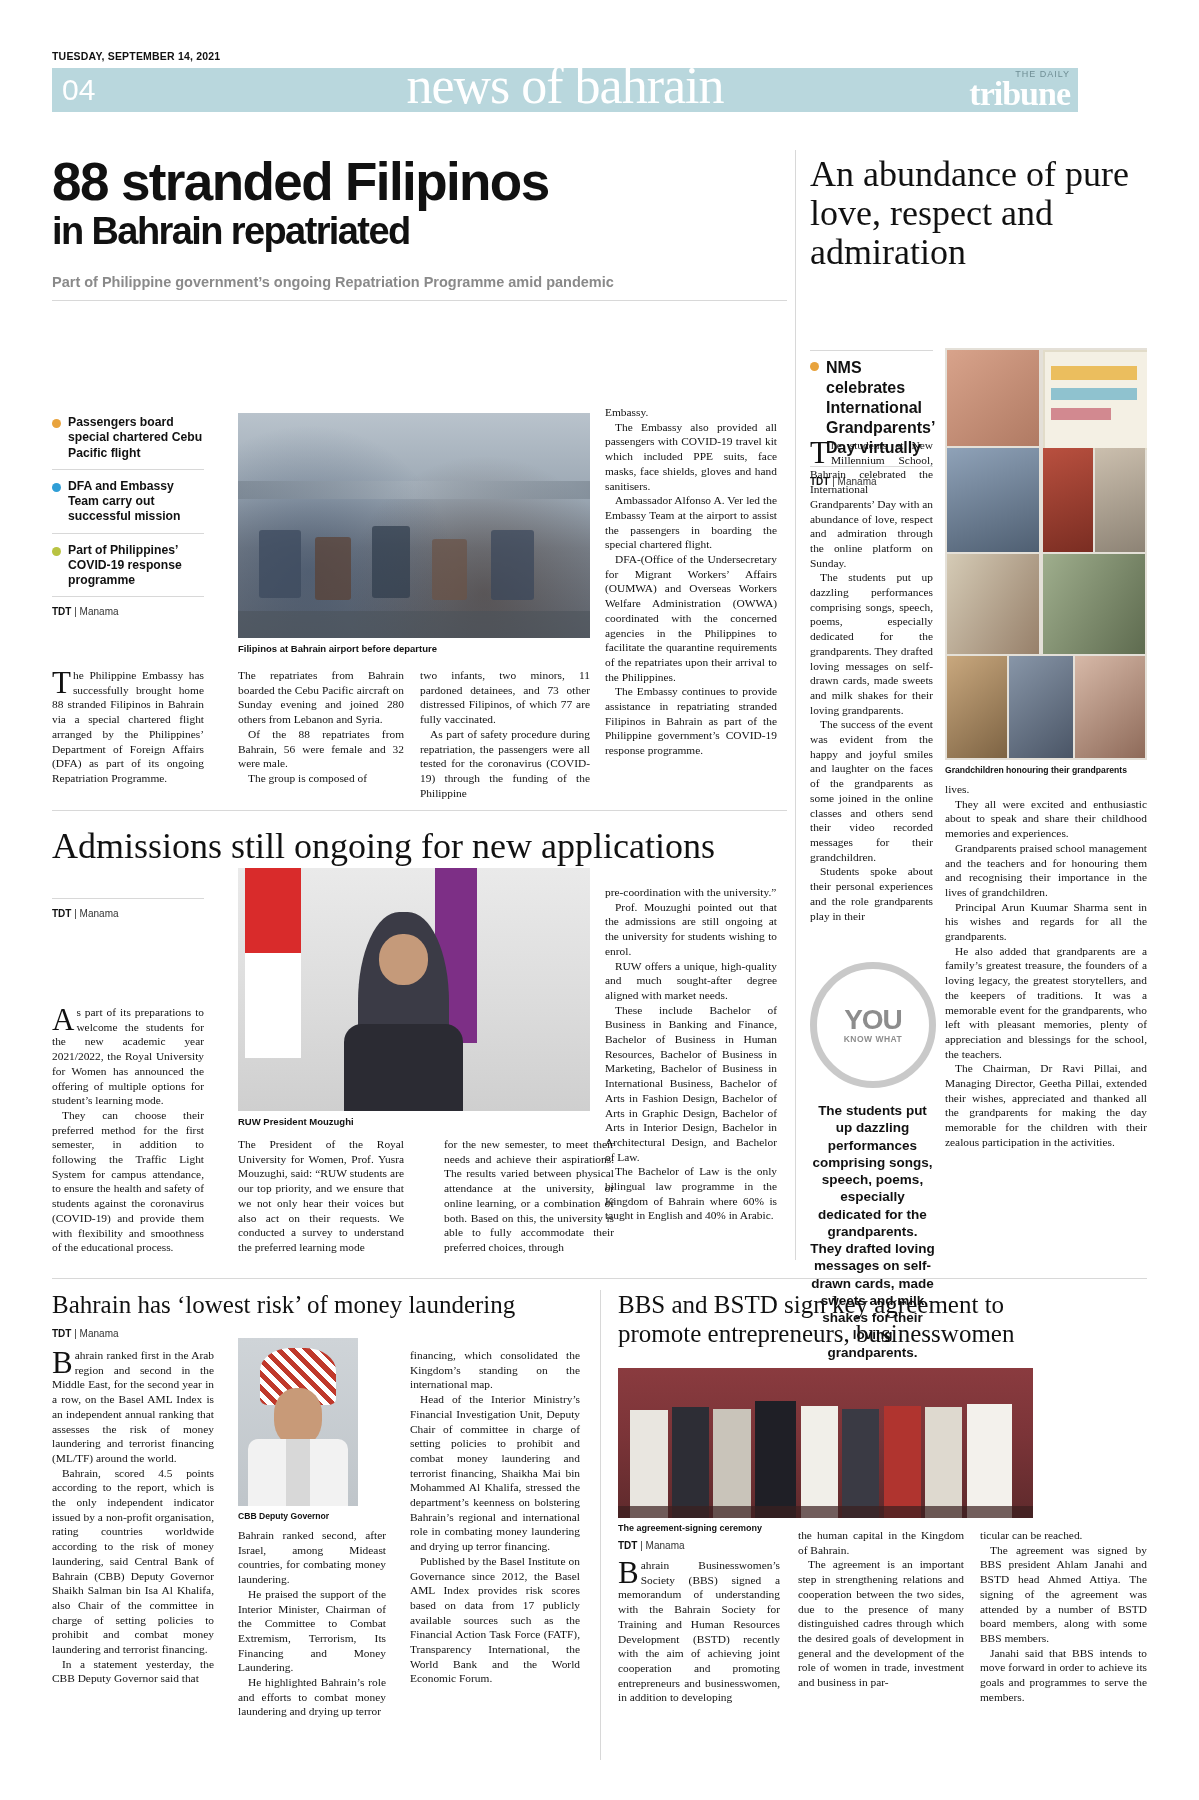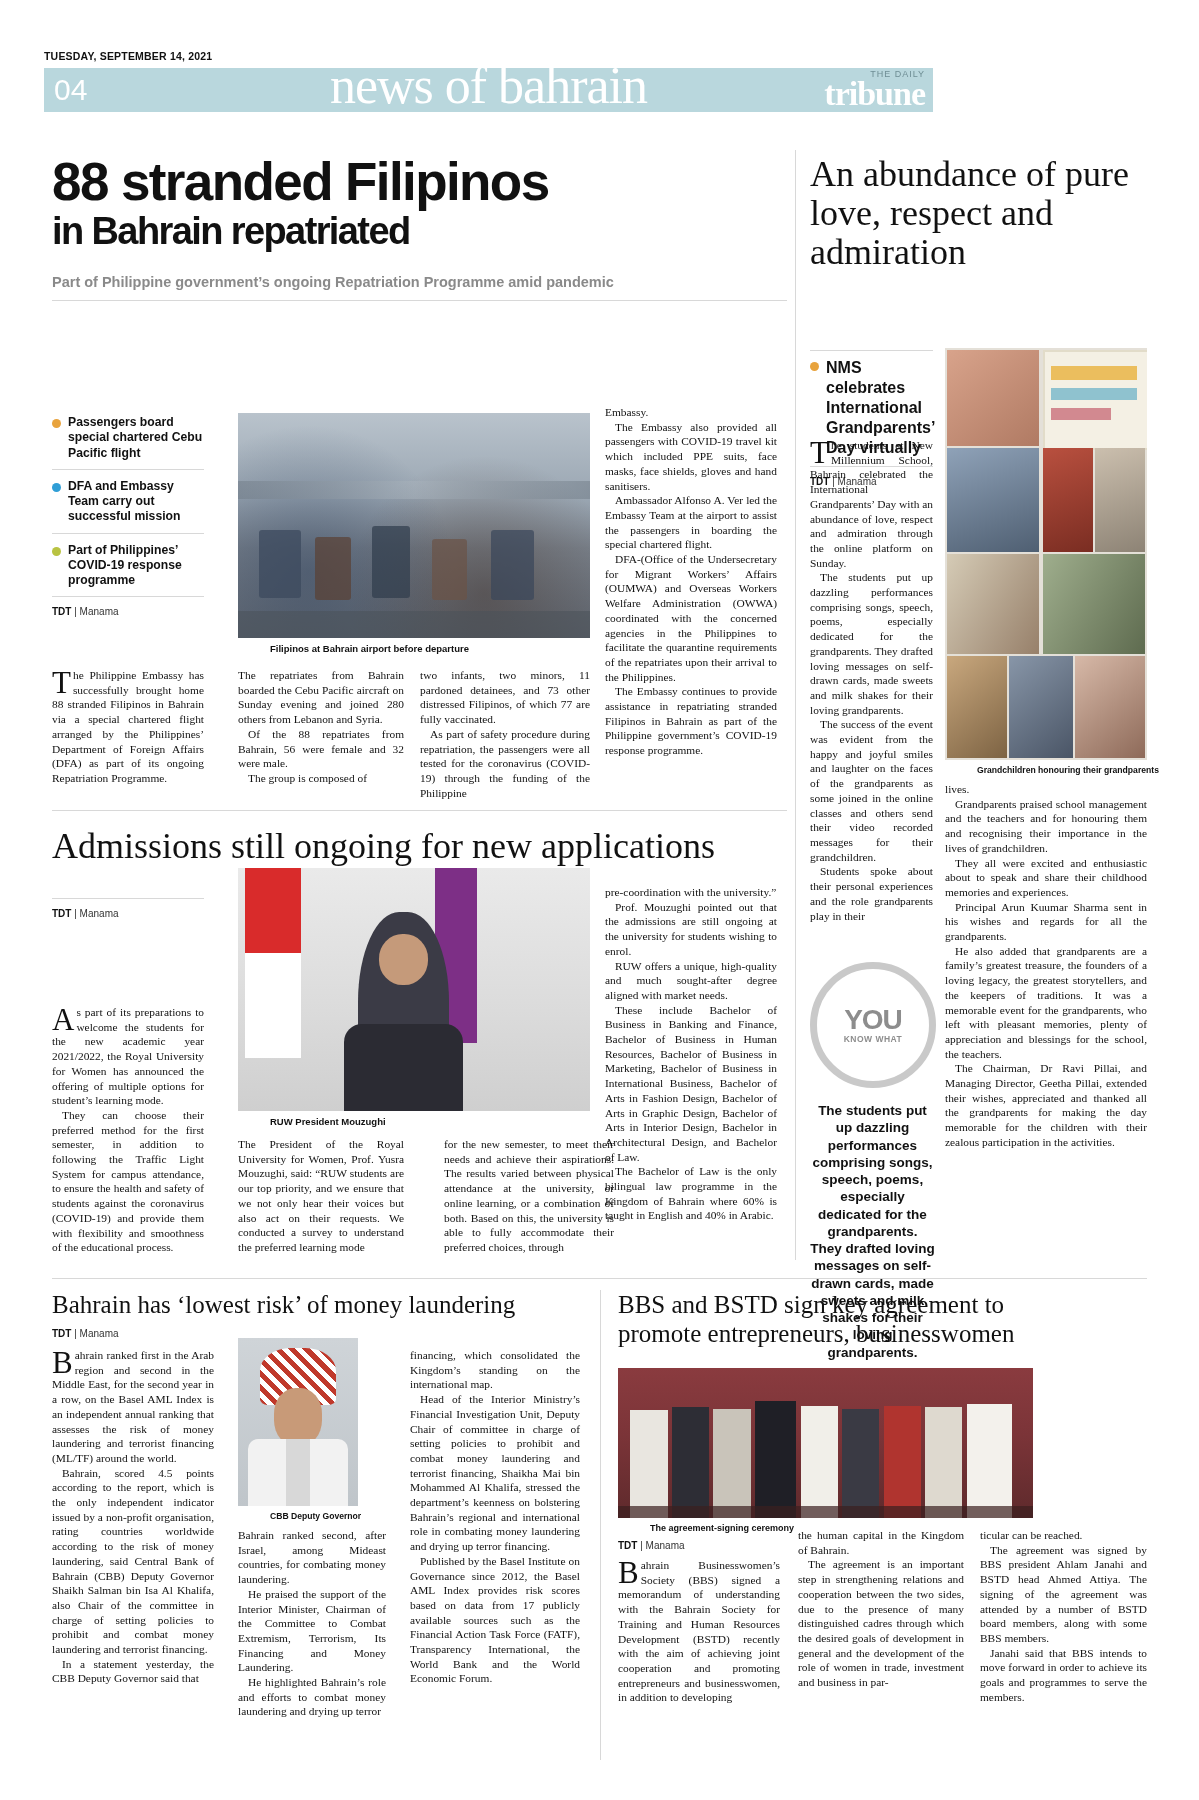--- a/index.html
+++ b/index.html
@@ -19,23 +19,23 @@
     width: 1199px;
     height: 1800px;
     position: relative;
     padding: 0;
     box-sizing: border-box;
   }
 
   
   .masthead {
     position: absolute;
-    left: 44px;
+    left: 52px;
     top: 50px;
-    width: 889px;
+    width: 1026px;
   }
   .masthead-date {
     font-family: "Liberation Sans", sans-serif;
     font-size: 10.5px;
     font-weight: bold;
     letter-spacing: 0.2px;
     color: #111;
     margin-bottom: 6px;
   }
   .masthead-bar {
@@ -147,21 +147,20 @@
     hyphens: auto;
   }
   .body p { margin: 0; text-indent: 10px; }
   .body p.first { text-indent: 0; }
   .caption {
     font-family: "Liberation Sans", sans-serif;
     font-size: 9.5px;
     font-weight: bold;
     color: #111;
     padding-top: 3px;
-    margin-left: 32px;
   }
   .dropcap::first-letter {
     float: left;
     font-family: "Liberation Serif", serif;
     font-size: 31px;
     line-height: 0.82;
     padding-right: 2px;
     padding-top: 2px;
     font-weight: normal;
   }
@@ -344,22 +343,22 @@
   <div class="caption" style="position:absolute; left:945px; top:762px; width:202px; font-size:8.6px;">Grandchildren honouring their grandparents</div>
 
   <div class="body" style="position:absolute; left:810px; top:438px; width:123px;">
     <p class="first dropcap">The students at New Millennium School, Bahrain celebrated the International Grandparents’ Day with an abundance of love, respect and admiration through the online platform on Sunday.</p>
     <p>The students put up dazzling performances comprising songs, speech, poems, especially dedicated for the grandparents. They drafted loving messages on self-drawn cards, made sweets and milk shakes for their loving grandparents.</p>
     <p>The success of the event was evident from the happy and joyful smiles and laughter on the faces of the grandparents as some joined in the online classes and others send their video recorded messages for their grandchildren.</p>
     <p>Students spoke about their personal experiences and the role grandparents play in their</p>
   </div>
   <div class="body" style="position:absolute; left:945px; top:782px; width:202px;">
     <p class="first">lives.</p>
+    <p>They all were excited and enthusiastic about to speak and share their childhood memories and experiences.</p>
     <p>Grandparents praised school management and the teachers and for honouring them and recognising their importance in the lives of grandchildren.</p>
-    <p>They all were excited and enthusiastic about to speak and share their childhood memories and experiences.</p>
     <p>Principal Arun Kuumar Sharma sent in his wishes and regards for all the grandparents.</p>
     <p>He also added that grandparents are a family’s greatest treasure, the founders of a loving legacy, the greatest storytellers, and the keepers of traditions. It was a memorable event for the grandparents, who left with pleasant memories, plenty of appreciation and blessings for the school, the teachers.</p>
     <p>The Chairman, Dr Ravi Pillai, and Managing Director, Geetha Pillai, extended their wishes, appreciated and thanked all the grandparents for making the day memorable for the children with their zealous participation in the activities.</p>
   </div>
 
   <div style="position:absolute; left:810px; top:962px; width:125px;">
     <div class="you-badge">
       <div class="you">YOU</div>
       <div class="kw">KNOW WHAT</div>
     </div>

